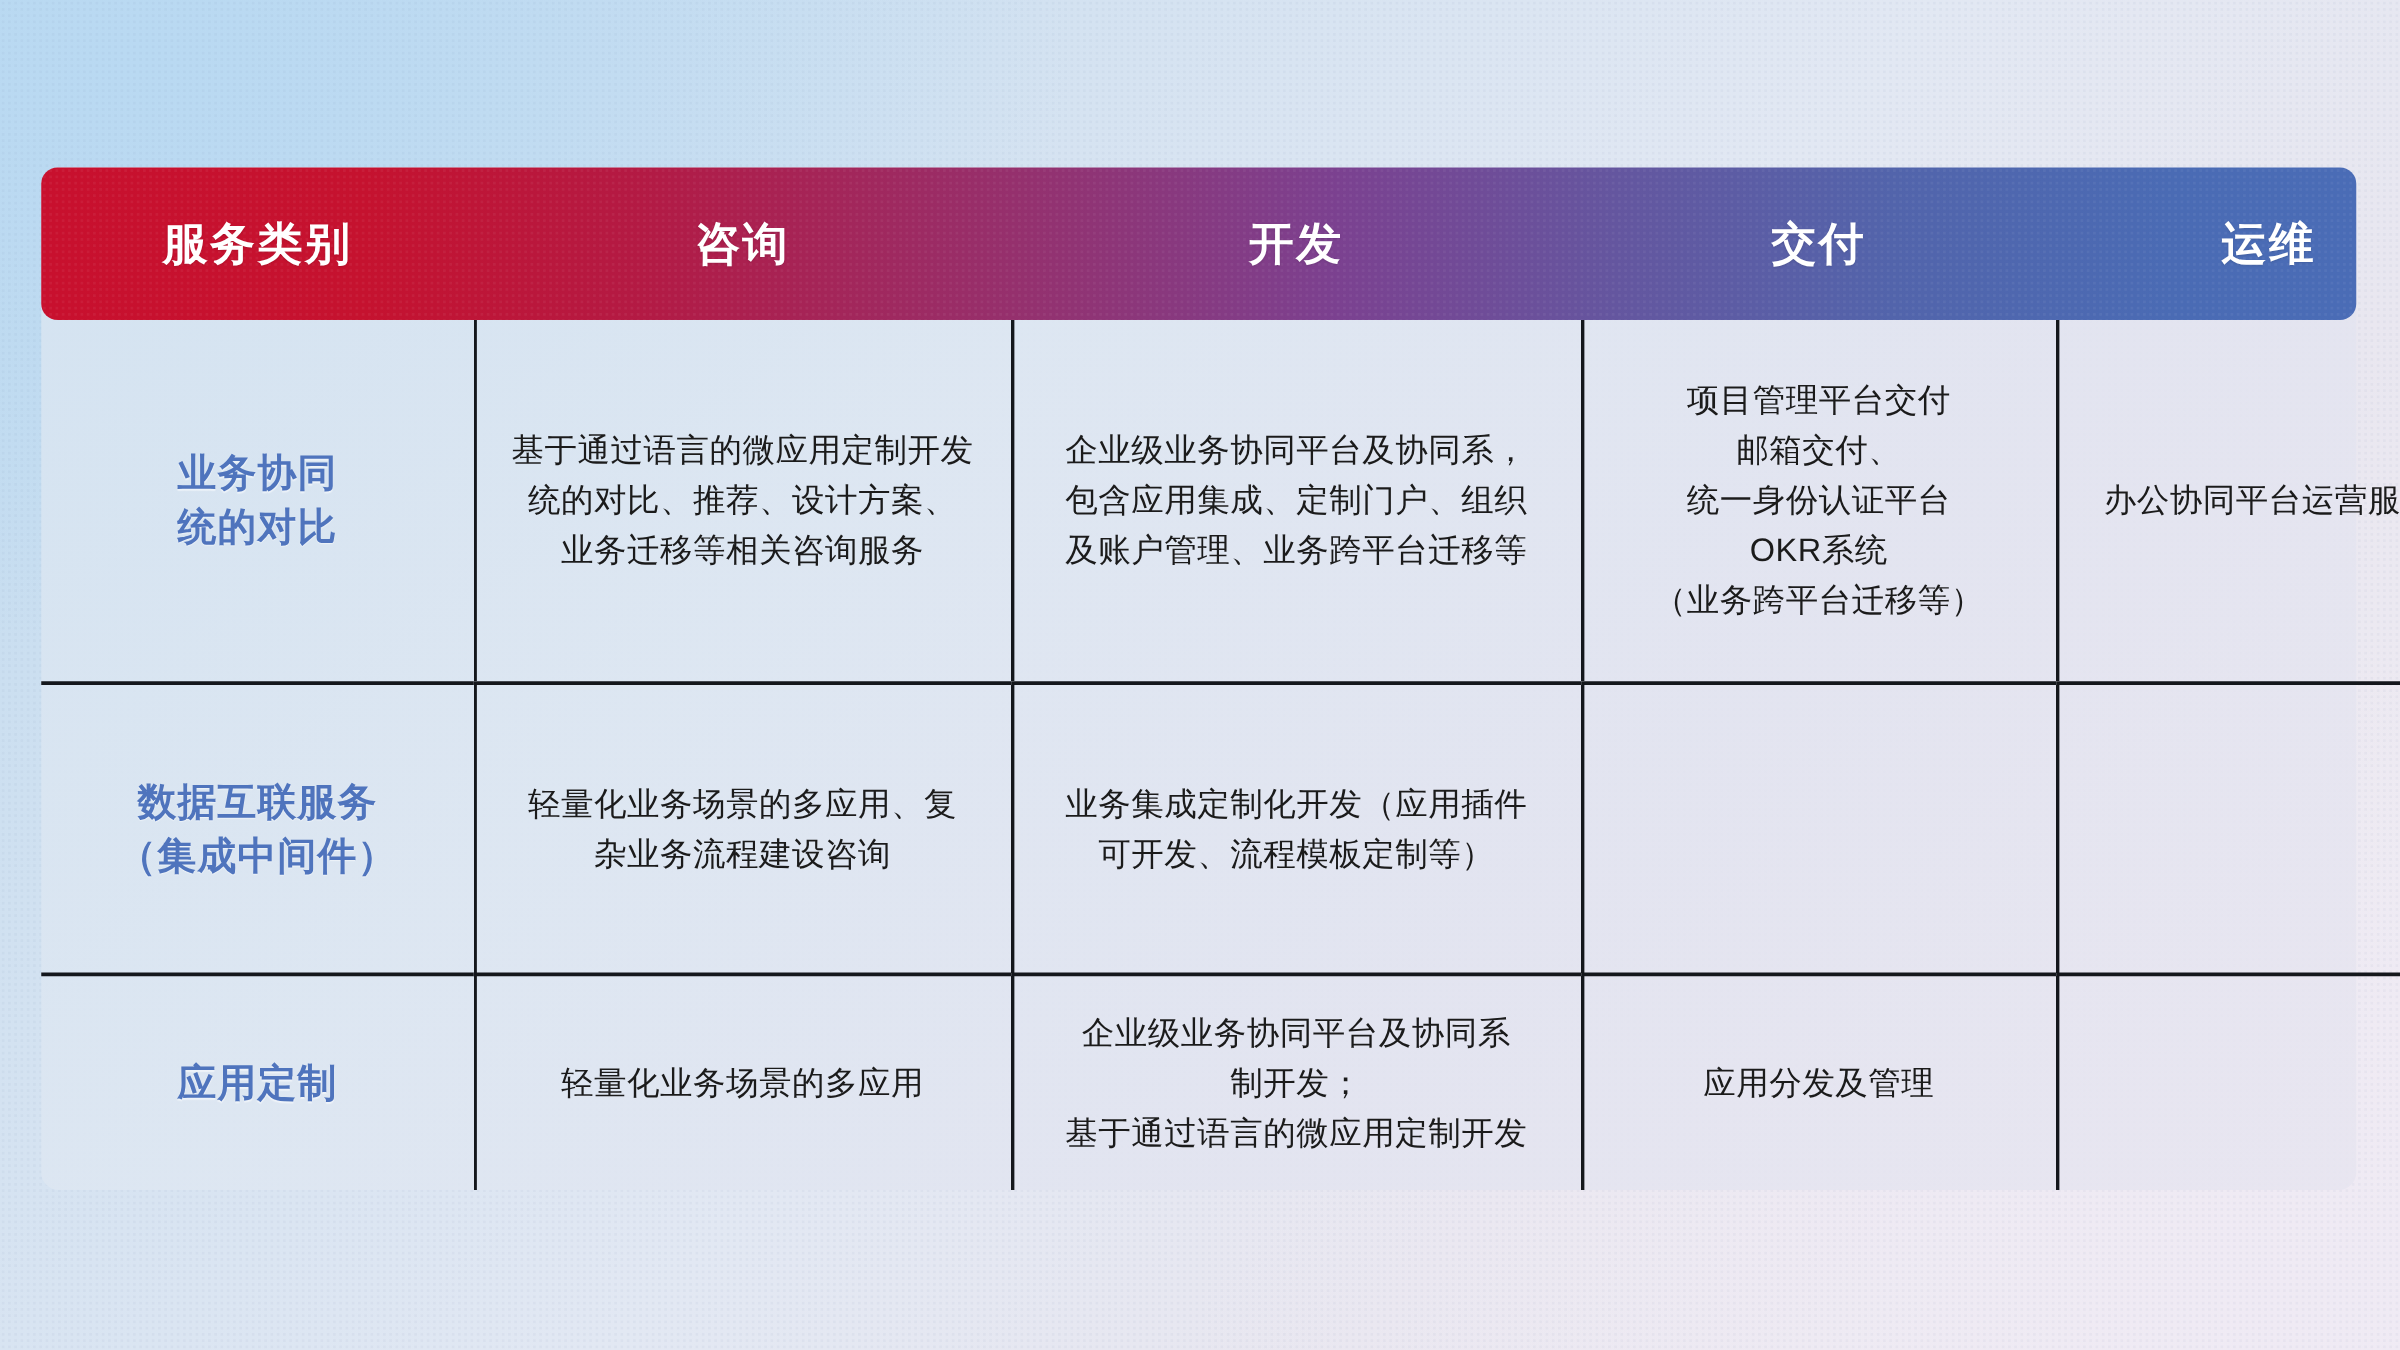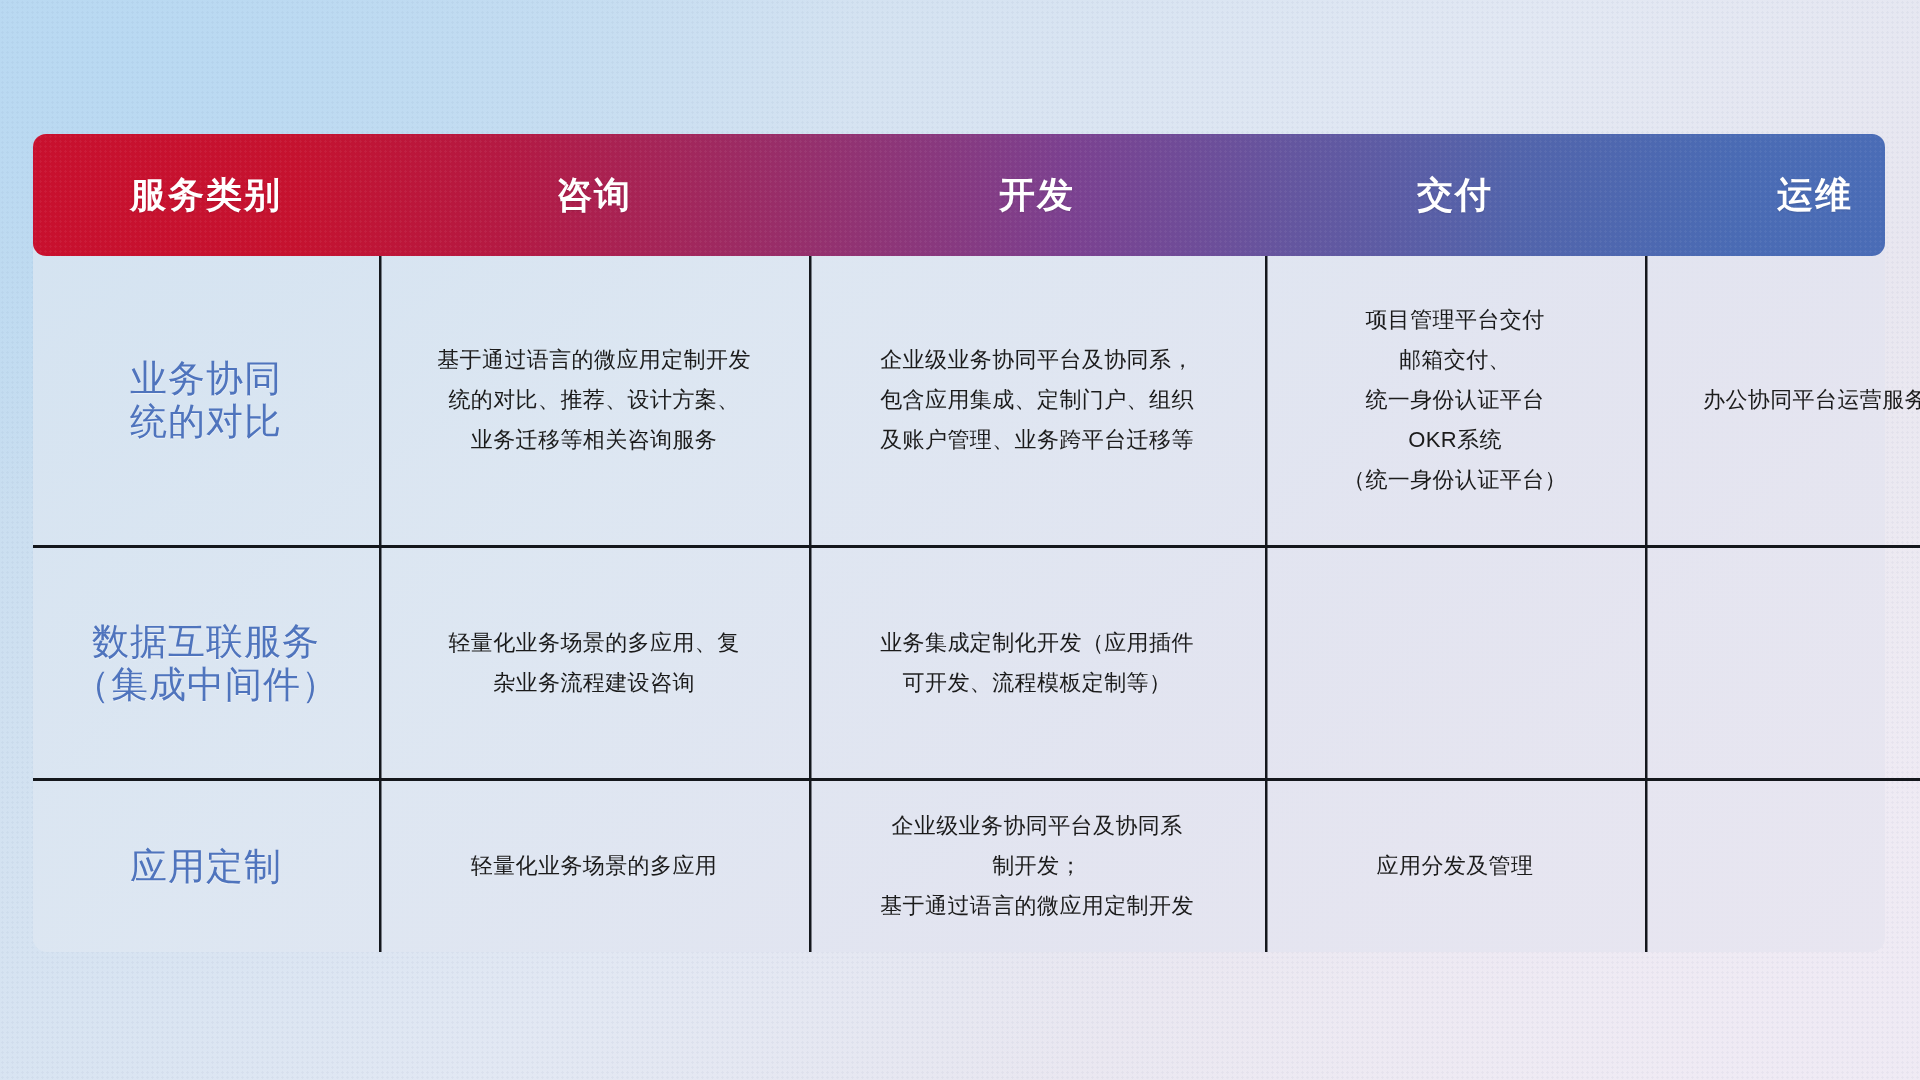--- a/index.html
+++ b/index.html
@@ -73,33 +73,33 @@
     background-image:radial-gradient(rgba(255,255,255,.10) 1px, rgba(0,0,0,0) 1.3px);
     background-size:5px 5px;opacity:.5;
   }
   thead th span.hlabel{position:relative;z-index:2;text-shadow:0 1px 2px rgba(0,0,0,.12);}
 
   
   tbody td{
     padding:0 10px;margin:0;
     vertical-align:middle;text-align:center;
     color:#1b1b1b;
-    font-size:22px;line-height:40px;
+    font-size:26px;line-height:40px;
     border:0;
   }
   tbody tr{border-top:3px solid #14171c;}
   tbody tr:first-child{border-top:0;}
 
   
   tbody td.vsep{box-shadow:inset 3px 0 0 -0.5px #14171c;}
 
   td.cat{
     color:#4f74bd;
-    font-weight:normal;
-    font-size:37px;
+    font-weight:bold;
+    font-size:31px;
     line-height:43px;
     letter-spacing:1px;
     text-shadow:0 1px 1px rgba(255,255,255,.55);
     margin-top:36px;
   }
   td.body-cell{
     font-weight:normal;
     letter-spacing:.4px;
   }
   .nowrapline{display:block;}
@@ -161,21 +161,21 @@
           <td class="body-cell vsep">
             <span class="nowrapline">企业级业务协同平台及协同系，</span>
             <span class="nowrapline">包含应用集成、定制门户、组织</span>
             <span class="nowrapline">及账户管理、业务跨平台迁移等</span>
           </td>
           <td class="body-cell vsep">
             <span class="nowrapline">项目管理平台交付</span>
             <span class="nowrapline">邮箱交付、</span>
             <span class="nowrapline">统一身份认证平台</span>
             <span class="nowrapline">OKR系统</span>
-            <span class="nowrapline">（统一身份认证平台）</span>
+            <span class="nowrapline">（业务跨平台迁移等）</span>
           </td>
           <td class="body-cell vsep">
             <span class="nowrapline">办公协同平台运营服务</span>
           </td>
         </tr>
 
         <tr class="r2">
           <td class="cat">
             <span class="nowrapline">数据互联服务</span>
             <span class="nowrapline">（集成中间件）</span>

